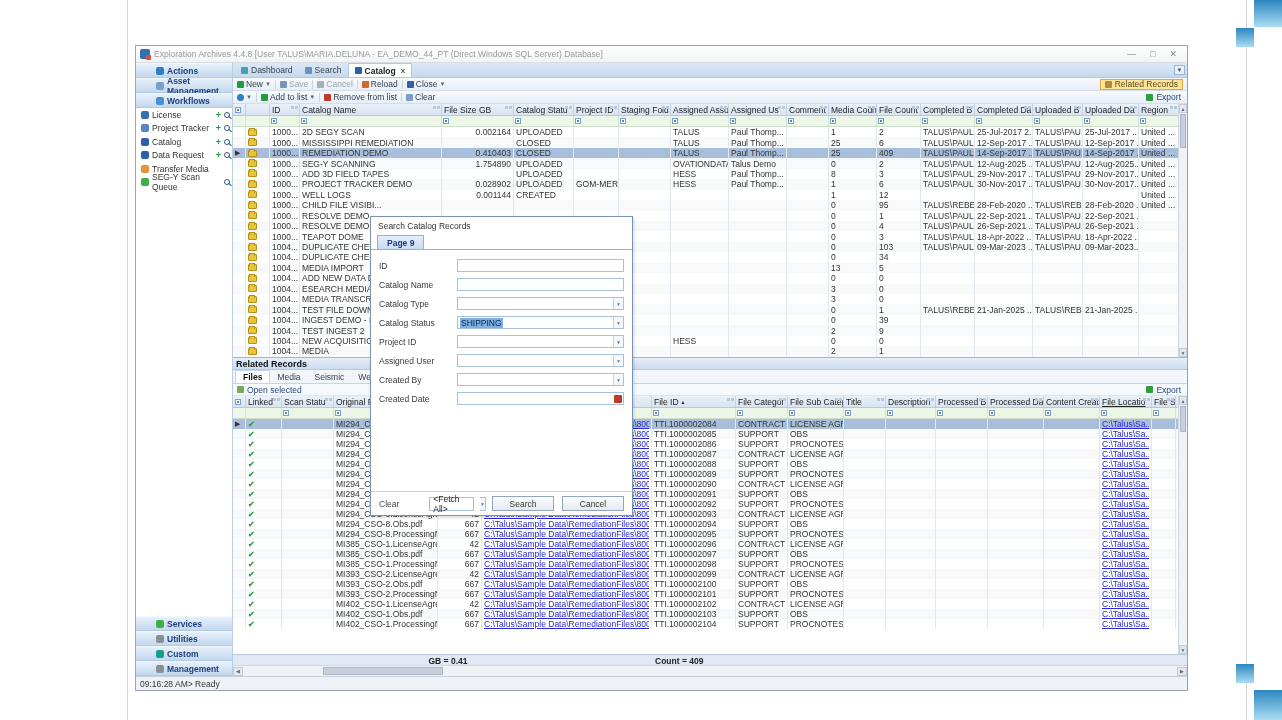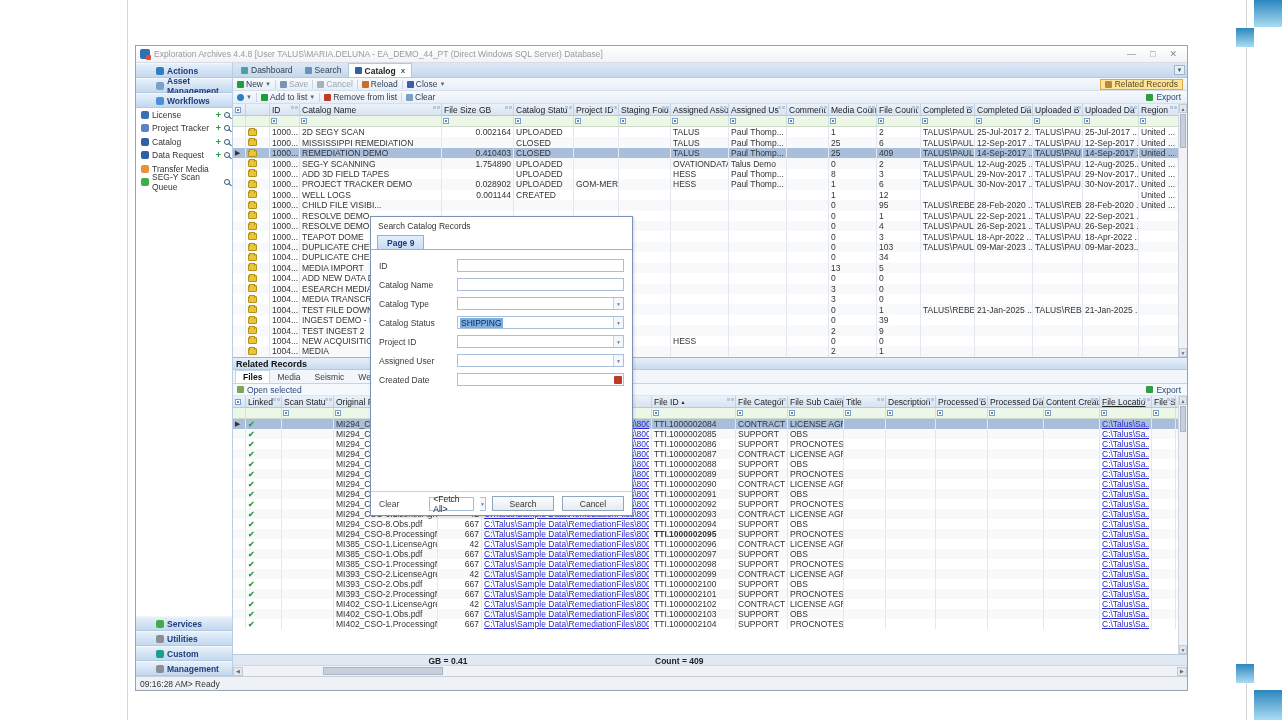--- a/index.html
+++ b/index.html
@@ -1395,21 +1395,21 @@
                 <div class="gc" style="width: 13px;"></div>
                 <div class="gc" style="width: 36px;">
                   <span class="chk">✔</span>
                 </div>
                 <div class="gc" style="width: 52px;"></div>
                 <div class="gc" style="width: 104px;">MI294_CSO-8.ProcessingN...</div>
                 <div class="gc num" style="width: 44px;">667</div>
                 <div class="gc" style="width: 170px;">
                   <span class="lnk">C:\Talus\Sample Data\RemediationFiles\80034672\...</span>
                 </div>
-                <div class="gc" style="width: 84px; font-weight: bold;">TTI.1000002095</div>
+                <div class="gc" style="width: 84px;">TTI.1000002095</div>
                 <div class="gc" style="width: 52px;">SUPPORT</div>
                 <div class="gc" style="width: 56px;">PROCNOTES</div>
                 <div class="gc" style="width: 42px;"></div>
                 <div class="gc" style="width: 50px;"></div>
                 <div class="gc" style="width: 52px;"></div>
                 <div class="gc" style="width: 56px;"></div>
                 <div class="gc" style="width: 56px;"></div>
                 <div class="gc" style="width: 52px;">
                   <span class="lnk">C:\Talus\Sa...</span>
                 </div>
@@ -1691,20 +1691,26 @@
             <span class="dd">▼</span>
           </div>
         </div>
         <div class="frow">
           <label>Assigned User</label>
           <div class="fctl">
             <span class="dd">▼</span>
           </div>
         </div>
         <div class="frow">
+          <label>Created By</label>
+          <div class="fctl">
+            <span class="dd">▼</span>
+          </div>
+        </div>
+        <div class="frow">
           <label>Created Date</label>
           <div class="fctl">
             <span class="cal"></span>
           </div>
         </div>
       </div>
     <div class="dlg-flex"></div>
     <div class="dlg-footer">
       <span style="color:#444">Clear</span>
       <span class="fetch" style="margin-left:24px">&lt;Fetch All&gt;</span>

